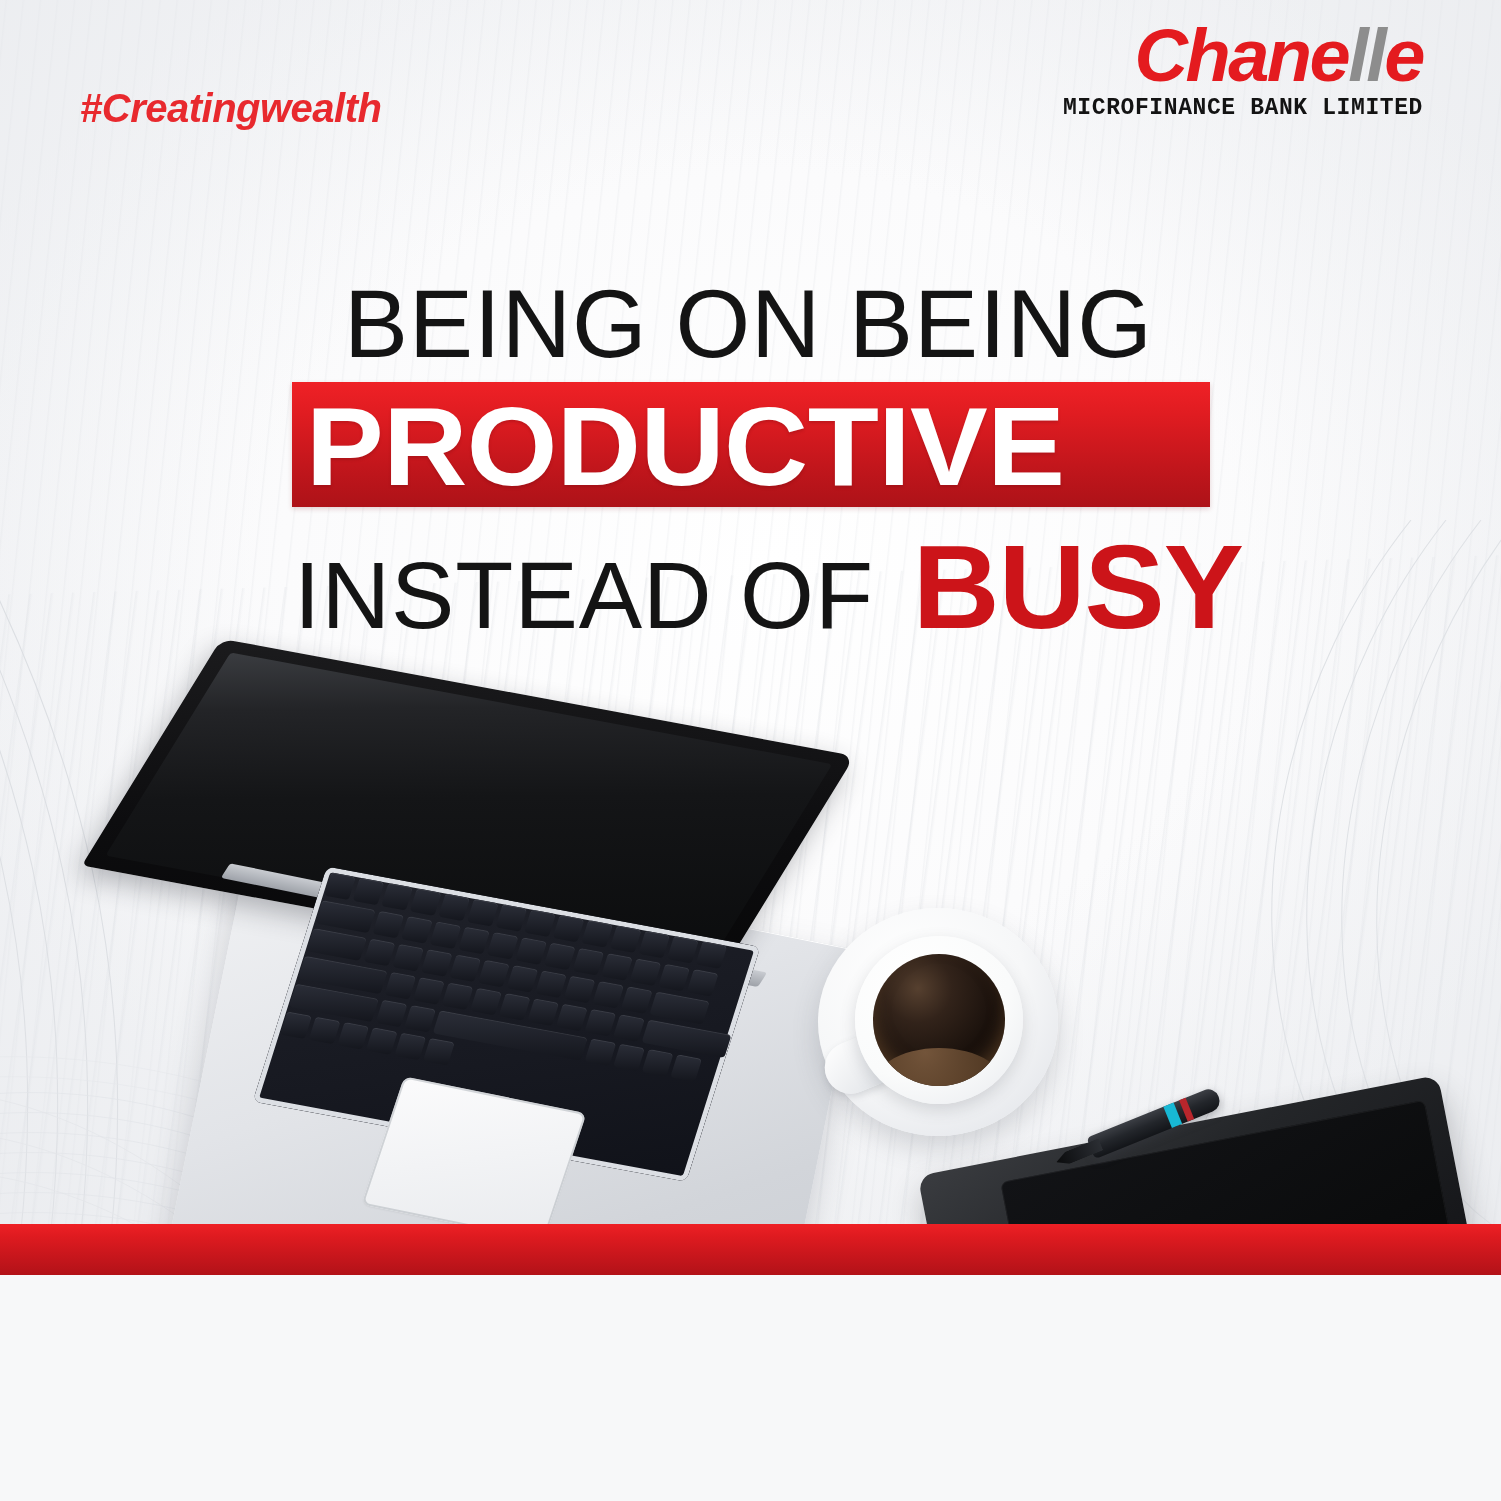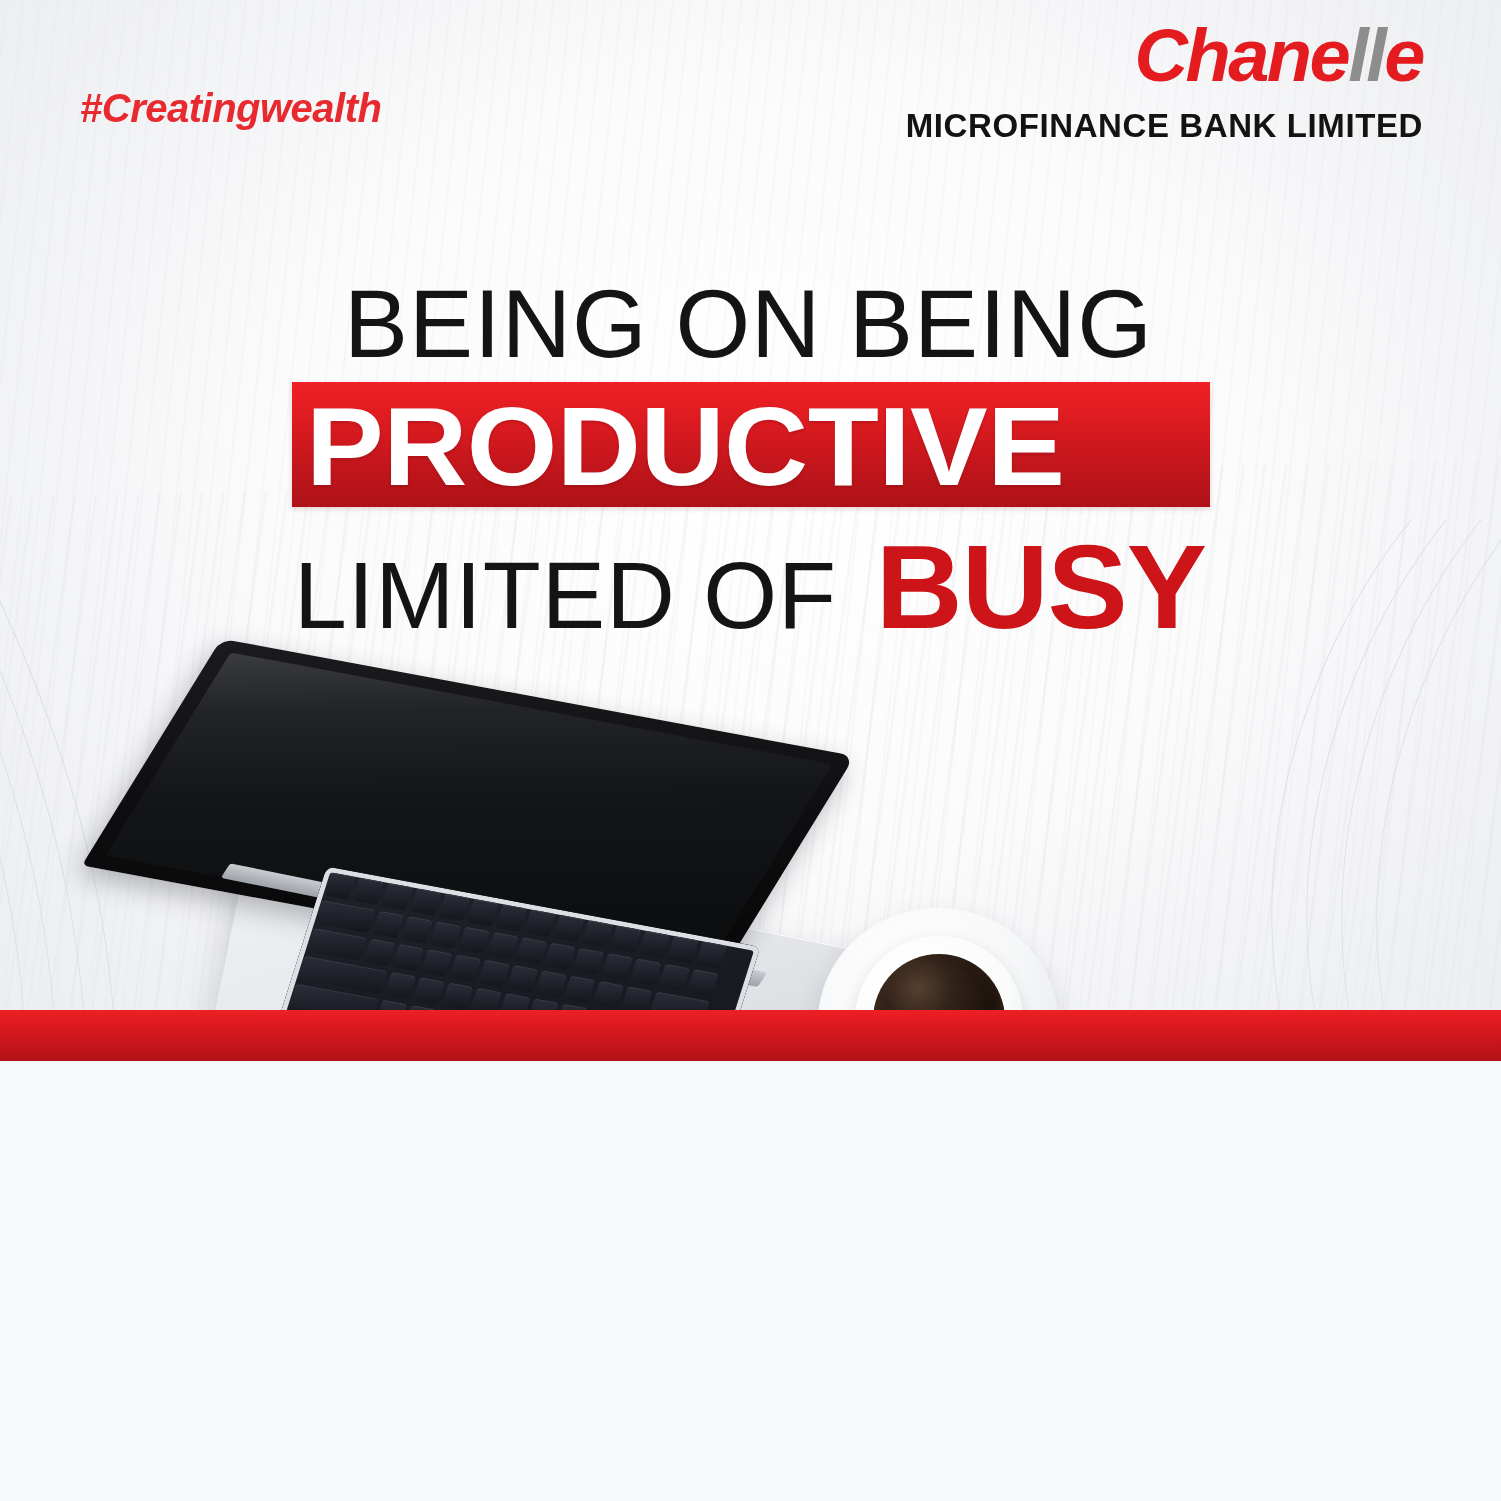--- a/index.html
+++ b/index.html
@@ -3,21 +3,21 @@
 <meta charset="utf-8">
 <style>
   * { margin:0; padding:0; box-sizing:border-box; }
   html,body { width:1501px; height:1501px; overflow:hidden; }
   body {
     font-family:"Liberation Sans", sans-serif;
     background:#f7f8f9;
   }
   #poster {
     position:relative;
-    width:1501px; height:1061px;
+    width:1501px; height:1275px;
     background:
       radial-gradient(ellipse 900px 700px at 52% 44%, #ffffff 0%, #fbfbfc 55%, #f4f5f7 100%);
     overflow:hidden;
   }
 
   
   .grain {
     position:absolute; inset:0;
     background:
       repeating-linear-gradient(96deg,
@@ -67,23 +67,23 @@
   
   .logo { position:absolute; right:78px; top:20px; text-align:right; }
   .logo-word {
     font-size:74px; font-weight:700; font-style:italic;
     letter-spacing:-2.5px; line-height:.98;
     color:#e41b1f;
     white-space:nowrap;
   }
   .logo-word .gray { color:#8d8d8d; }
   .logo-sub {
-    margin-top:14px;
-    font-size:33px; font-weight:700; letter-spacing:.6px;
-    color:#131313; white-space:nowrap;
+    margin-top:2px;
+    font-size:23px; font-weight:700; letter-spacing:.6px;
+    color:#131313; white-space:nowrap;font-family:Liberation Mono, monospace;
   }
 
   
   .headline { position:absolute; left:0; top:276px; width:1501px; }
   .line1 {
     margin-left:344px;
     font-size:96px; font-weight:300; letter-spacing:1px; line-height:1.0;
     color:#141414; white-space:nowrap;
   }
   .band {
@@ -416,21 +416,21 @@
     <div class="logo-word"><span>Chane</span><span class="gray">ll</span><span>e</span></div>
     <div class="logo-sub">MICROFINANCE BANK LIMITED</div>
   </div>
 
   <div class="headline">
     <div class="line1">BEING ON BEING</div>
     <div class="band">
       <span class="band-text">PRODUCTIVE</span>
     </div>
     <div class="line3">
-      <span class="line3-a">LIMITED OF</span>
+      <span class="line3-a">INSTEAD OF</span>
       <span class="line3-b">BUSY</span>
     </div>
   </div>
 
   <div class="obj laptop">
     <div class="lap-base"></div>
     <div class="lap-lid">
       <div class="lap-screen"></div>
     </div>
     <div class="lap-hinge"></div>

